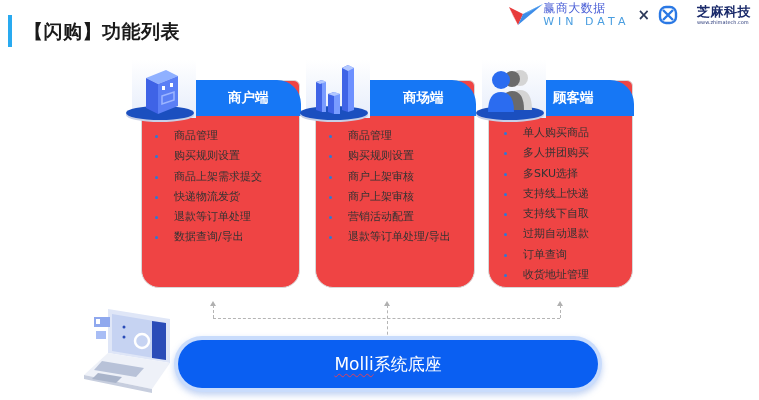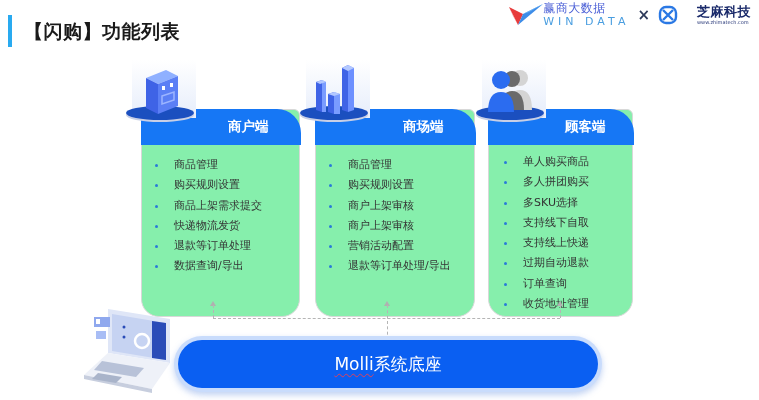--- a/index.html
+++ b/index.html
@@ -13,21 +13,21 @@
   .wind-logo { display: flex; align-items: center; }
   .wind-text { display: flex; flex-direction: column; line-height: 1; }
   .wind-cn { font-size: 12px; color: #4a5fd6; letter-spacing: 0.5px; }
   .wind-en { font-size: 11px; color: #4a9ee0; letter-spacing: 4px; margin-top: 2px; }
   .times { font-size: 15px; font-weight: bold; color: #2d3a5a; }
   .zhima-logo { display: flex; align-items: center; gap: 19px; }
   .zhima-text { display: flex; flex-direction: column; line-height: 1; }
   .zhima-cn { font-size: 13px; font-weight: bold; color: #1a2a6a; letter-spacing: 0.5px; }
   .zhima-en { font-size: 5px; color: #2a3a7a; margin-top: 2px; }
 
-  .card { position: absolute; top: 109px; background: #86efac; border: 1.5px solid #d8d8d8; border-radius: 6px 6px 18px 18px; }
+  .card { position: absolute; top: 80px; background: #ef4444; border: 1.5px solid #d8d8d8; border-radius: 6px 6px 18px 18px; }
   .card-header { position: absolute; left: -1.5px; right: -1.5px; top: -1.5px; height: 36px; background: #1677f5; border-radius: 0 24px 0 0; color: #fff; font-weight: bold; font-size: 13.5px; display: flex; align-items: center; justify-content: flex-end; }
   .card-header span { margin-right: 32px; }
   .card-list { list-style: none; position: absolute; top: 45px; left: 12px; }
   .card-list li { position: relative; padding-left: 20px; font-size: 11px; color: #333; height: 20.3px; line-height: 20px; }
   .card-list li::before { content: ""; position: absolute; left: 1px; top: 9px; width: 3px; height: 3px; background: #2a7ad8; border-radius: 50%; }
 
   .icon-wrap { position: absolute; width: 72px; height: 62px; }
   .icon-bg { position: absolute; left: 6px; top: 0; width: 64px; height: 58px; background: linear-gradient(180deg, #ffffff 0%, #e6edfb 100%); }
   .icon-base { position: absolute; left: 0; top: 46px; width: 68px; height: 14px; border-radius: 50%; background: #1b4fbf; box-shadow: 0 2px 0 #c7cfe6; }
 
@@ -123,28 +123,28 @@
     <polygon points="28,6 34,3 34,50 28,48" fill="#3f63e6"></polygon>
     <polygon points="34,3 40,6 40,48 34,50" fill="#6d90ff"></polygon>
     <polygon points="28,6 34,3 40,6 34,9" fill="#b3c8ff"></polygon>
     <polygon points="2,20 8,18 12,20 6,22" fill="#b3c8ff"></polygon>
     <polygon points="14,32 20,30 26,32 20,34" fill="#b3c8ff"></polygon>
   </svg>
 </div>
 
 <div class="card" style="left:488px; width:145px; height:208px;">
   <div class="card-header">
-      <span style="margin-right:28px;">顾客端</span>
+      <span style="margin-right:40px;">顾客端</span>
     </div>
   <ul class="card-list" style="top:42px; left:14px;">
     <li>单人购买商品</li>
     <li>多人拼团购买</li>
     <li>多SKU选择</li>
+    <li>支持线上快递</li>
     <li>支持线下自取</li>
-    <li>支持线上快递</li>
     <li>过期自动退款</li>
     <li>订单查询</li>
     <li>收货地址管理</li>
   </ul>
 </div>
 <div class="icon-wrap" style="left:476px; top:60px;">
   <div class="icon-bg"></div>
   <div class="icon-base"></div>
   <svg style="position:absolute;left:10px;top:6px;" width="50" height="48" viewBox="0 0 50 48">
     <circle cx="34" cy="12" r="8" fill="#d4d4d4"></circle>

